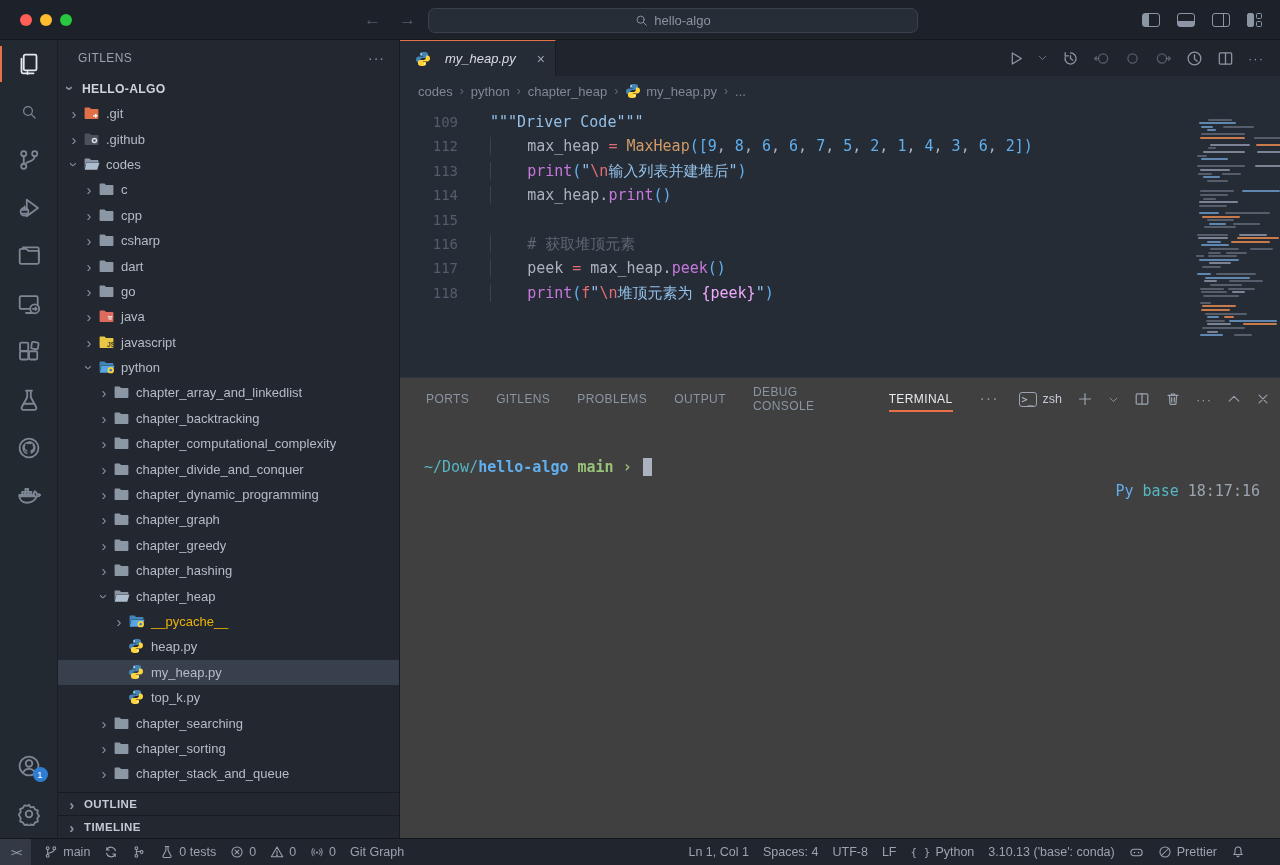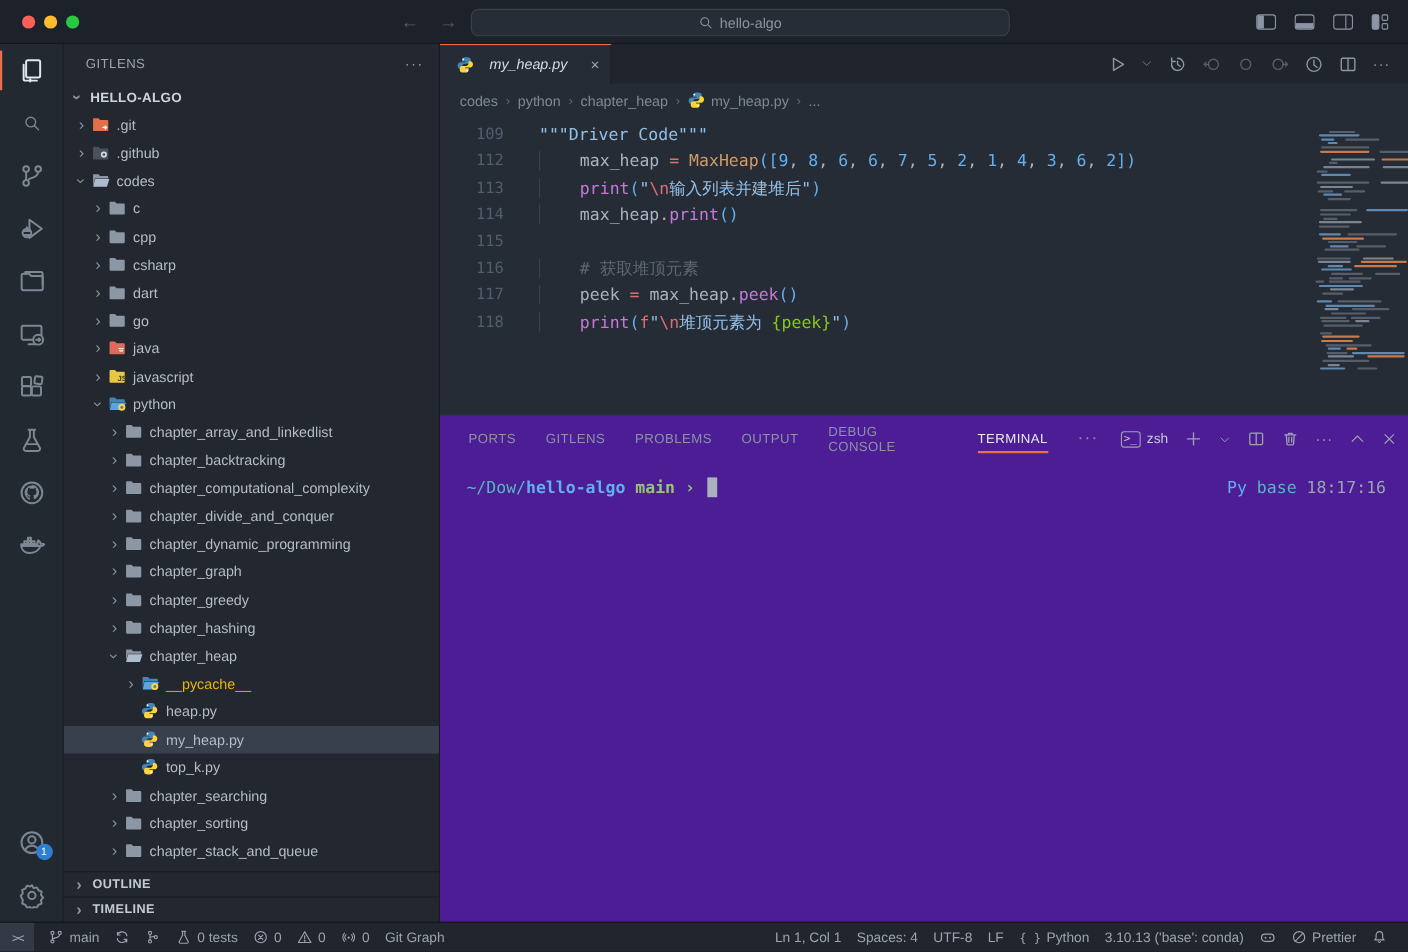--- a/index.html
+++ b/index.html
@@ -65,46 +65,46 @@
 
   
   .code-wrap { flex:1 1 auto; position:relative; overflow:hidden; font-family:"DejaVu Sans Mono", monospace; }
   .code-lines { padding-top:4px; }
   .cline { display:flex; height:24.4px; line-height:24.4px; font-size:15px; white-space:pre; }
   .gut { width:58px; flex:0 0 58px; text-align:right; color:#525d6e; font-size:14px; }
   .ctext { margin-left:32px; }
   .tk-def { color:#abb2bf; } .tk-kw { color:#e06c75; } .tk-esc { color:#e06c75; }
   .tk-str { color:#93c0e8; } .tk-num { color:#61afef; } .tk-brk { color:#61afef; }
   .tk-fn  { color:#c678dd; } .tk-cls { color:#d19a66; } .tk-cmt { color:#5d6673; }
-  .tk-fstr{ color:#84cc16; }
+  .tk-fstr{ color:#f0abfc; }
   .tk-ind { border-left:1px solid #3a414c; }
   .minimap { position:absolute; top:8px; right:10px; width:76px; height:238px; }
   .mm-row { position:relative; height:3.6px; }
   .mm-bar { position:absolute; top:1px; height:2px; border-radius:1px; }
 
   
-  .panel { flex:0 0 461px; border-top:1px solid #30363f; display:flex; flex-direction:column; background:#4c1d95; }
+  .panel { flex:0 0 461px; border-top:1px solid #30363f; display:flex; flex-direction:column; background:#404040; }
   .panel-header { height:42px; display:flex; align-items:center; flex:0 0 42px; padding:0 10px 0 26px; }
   .ptab { font-size:12px; letter-spacing:.4px; color:#8a94a3; margin-right:27px; cursor:pointer; position:relative; height:42px; display:flex; align-items:center; }
   .ptab.active { color:#e7eaef; }
   .ptab.active::after { content:""; position:absolute; left:0; right:0; bottom:8px; height:1.6px; background:#e9704b; }
   .ptab-more { color:#8a94a3; letter-spacing:1px; margin-right:20px; cursor:pointer; }
   .panel-actions { margin-left:auto; display:flex; align-items:center; gap:15px; color:#9aa3b0; }
   .pa { cursor:pointer; display:flex; align-items:center; gap:5px; }
   .term-chip { display:flex; align-items:center; gap:6px; font-size:12.5px; color:#c3cad4; }
   .term-chip .tc-icon { font-family:"DejaVu Sans Mono", monospace; font-size:10px; border:1px solid #9aa3b0; border-radius:3px; padding:0 2px; line-height:13px; }
   .terminal { flex:1 1 auto; font-family:"DejaVu Sans Mono", monospace; font-size:15px; padding:14px 20px 0 24px; }
   .term-line { display:flex; align-items:center; white-space:pre;justify-content:space-between; }
   .cursor { display:inline-block; width:9px; height:18px; background:#aab2bf; margin-left:2px; }
-  .term-right { margin-left:auto; }
+  .term-right { margin-left:auto;margin-top:48px; }
 
   
   .statusbar { height:27px; flex:0 0 27px; background:#20252e; border-top:1px solid #14171c; display:flex; align-items:center; font-size:12.5px; color:#9ba3b0; }
   .sb-left, .sb-right { display:flex; align-items:center; height:100%; }
-  .sb-right { margin-left:auto; padding-right:12px; }
+  .sb-right { margin-left:auto; padding-right:28px; }
   .sb-item { display:flex; align-items:center; gap:5px; padding:0 7px; height:100%; cursor:pointer; white-space:nowrap; }
   .sb-remote { background:#333945; padding:0 11px; margin-right:6px; font-family:"DejaVu Sans Mono", monospace; font-size:11px; letter-spacing:-2px; }
   svg.ic { display:block; }
 </style>
 </head>
 <body>
 
 <div class="app">
 
   <div class="titlebar">

